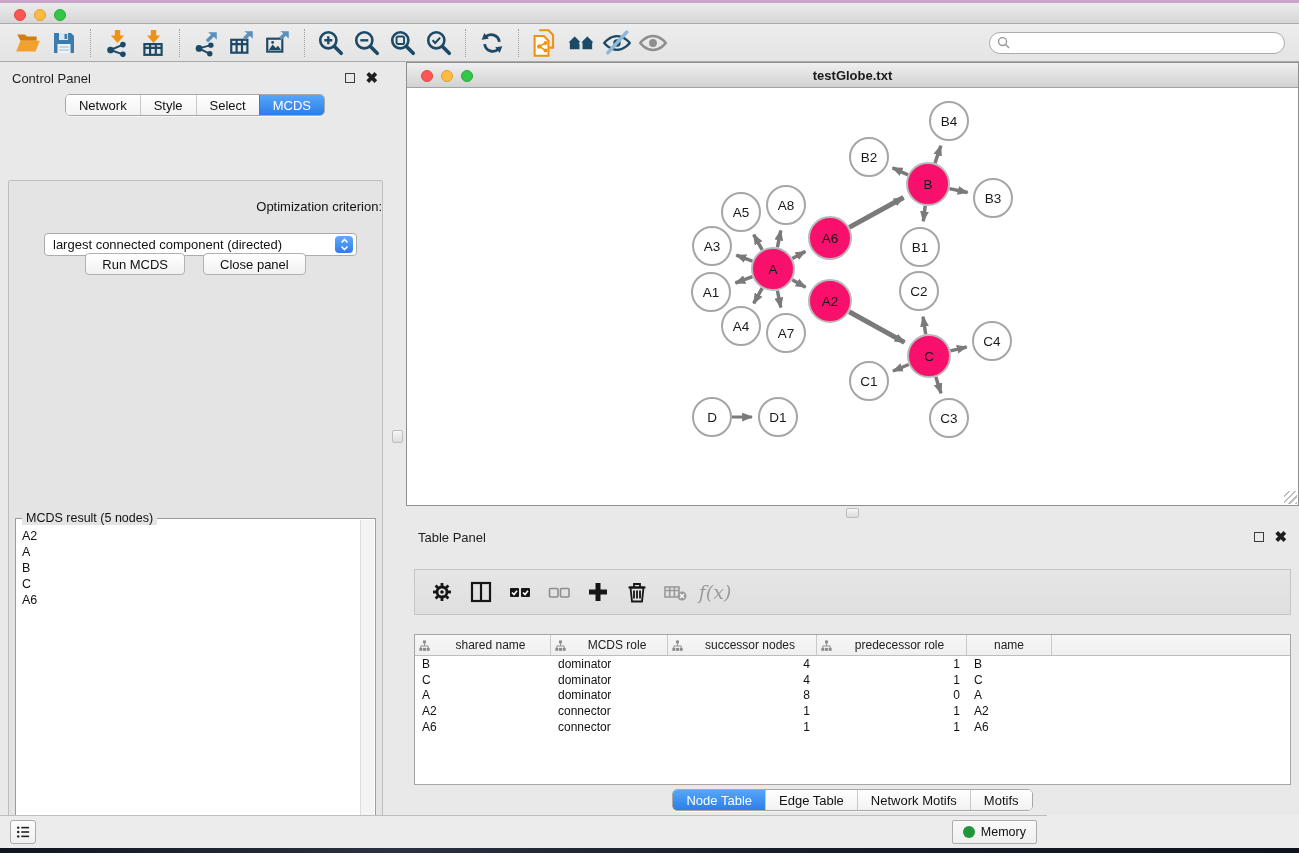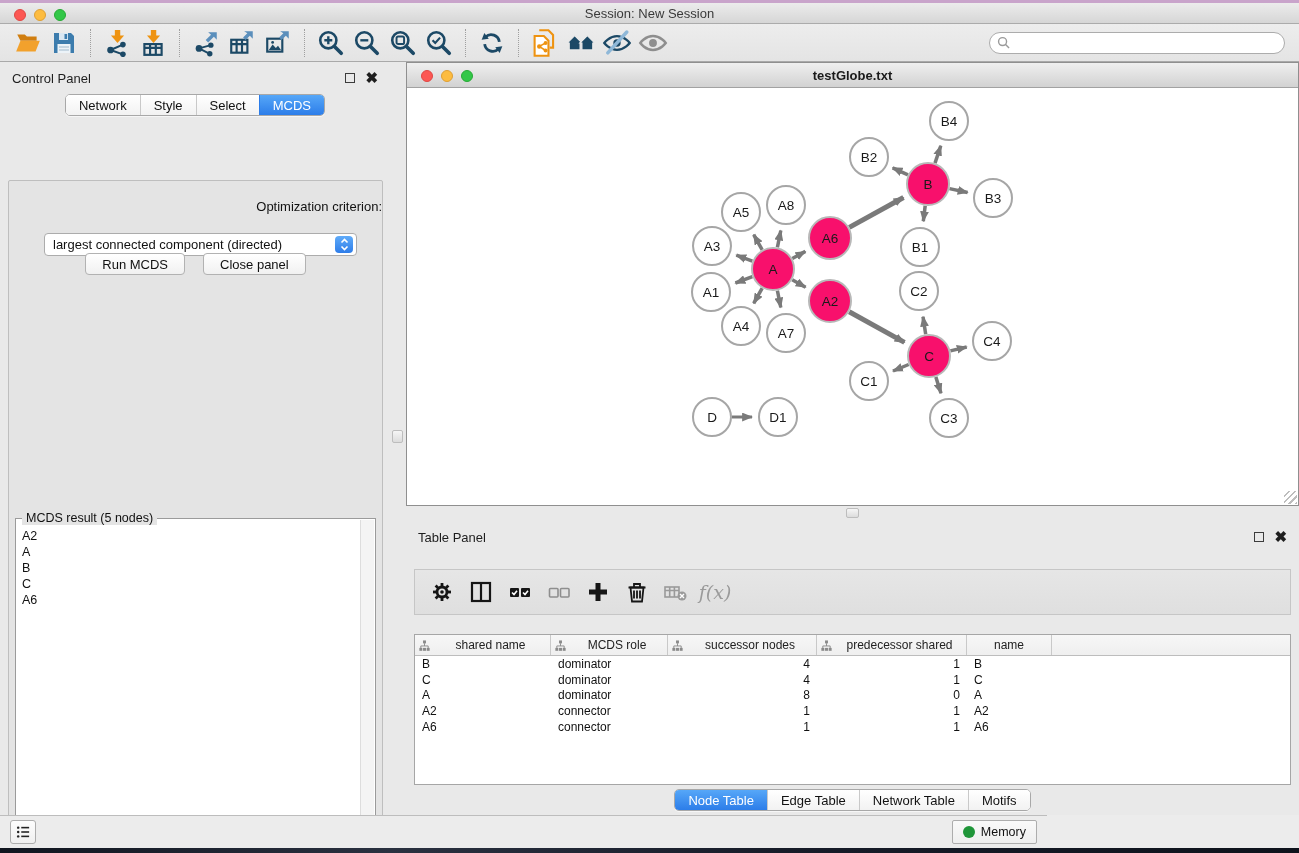--- a/index.html
+++ b/index.html
@@ -131,21 +131,20 @@
 
 <div id="app">
   <div class="strip-top"></div>
 
   <div class="titlebar">
     <div class="lights">
       <span class="light red"></span>
       <span class="light yellow"></span>
       <span class="light green"></span>
     </div>
-    <div class="title">Session: New Session</div>
   </div>
 
   <div class="toolbar">
     <span class="tb-btn">
       <svg width="28" height="28" viewBox="0 0 26 26">
         <path d="M3 5h7l2 2h9v4H6z" fill="#D07E10"></path>
         <path d="M6 11h18l-4 10H2z" fill="#F2A12C"></path>
       </svg>
     </span>
     <span class="tb-btn">
@@ -529,21 +528,21 @@
                 <span class="th-label">successor nodes</span>
               </div>
               <div class="th" style="width: 150px;">
                 <svg width="11" height="11" viewBox="0 0 12 12" style="margin-right:5px;flex:none">
                   <path d="M6 3.5v3M2 9V6.5h8V9" stroke="#8A8A8A" fill="none"></path>
                   <rect x="4.4" y="0.5" width="3.2" height="3.2" fill="#8A8A8A"></rect>
                   <rect x="0.4" y="8.6" width="3.2" height="3.2" fill="#8A8A8A"></rect>
                   <rect x="4.4" y="8.6" width="3.2" height="3.2" fill="#8A8A8A"></rect>
                   <rect x="8.4" y="8.6" width="3.2" height="3.2" fill="#8A8A8A"></rect>
                 </svg>
-                <span class="th-label">predecessor shared</span>
+                <span class="th-label">predecessor role</span>
               </div>
               <div class="th" style="width: 85px;">
                 <span class="th-label">name</span>
               </div>
             </div>
           <div class="tbody" id="table-body">
               <div class="tr">
                 <div class="td" style="width: 136px; text-align: left;">B</div>
                 <div class="td" style="width: 117px; text-align: left;">dominator</div>
                 <div class="td" style="width: 149px; text-align: right;">4</div>
@@ -577,21 +576,21 @@
                 <div class="td" style="width: 149px; text-align: right;">1</div>
                 <div class="td" style="width: 150px; text-align: right;">1</div>
                 <div class="td" style="width: 85px; text-align: left;">A6</div>
               </div>
             </div>
         </div>
         <div class="table-tabs-row">
           <div class="segbar" id="table-tabs">
               <div class="seg active">Node Table</div>
               <div class="seg">Edge Table</div>
-              <div class="seg">Network Table</div>
+              <div class="seg">Network Motifs</div>
               <div class="seg">Motifs</div>
             </div>
         </div>
       </div>
     </div>
   </div>
 
   <div class="statusbar">
     <span class="sb-left-btn">
       <svg width="14" height="14" viewBox="0 0 16 16">

